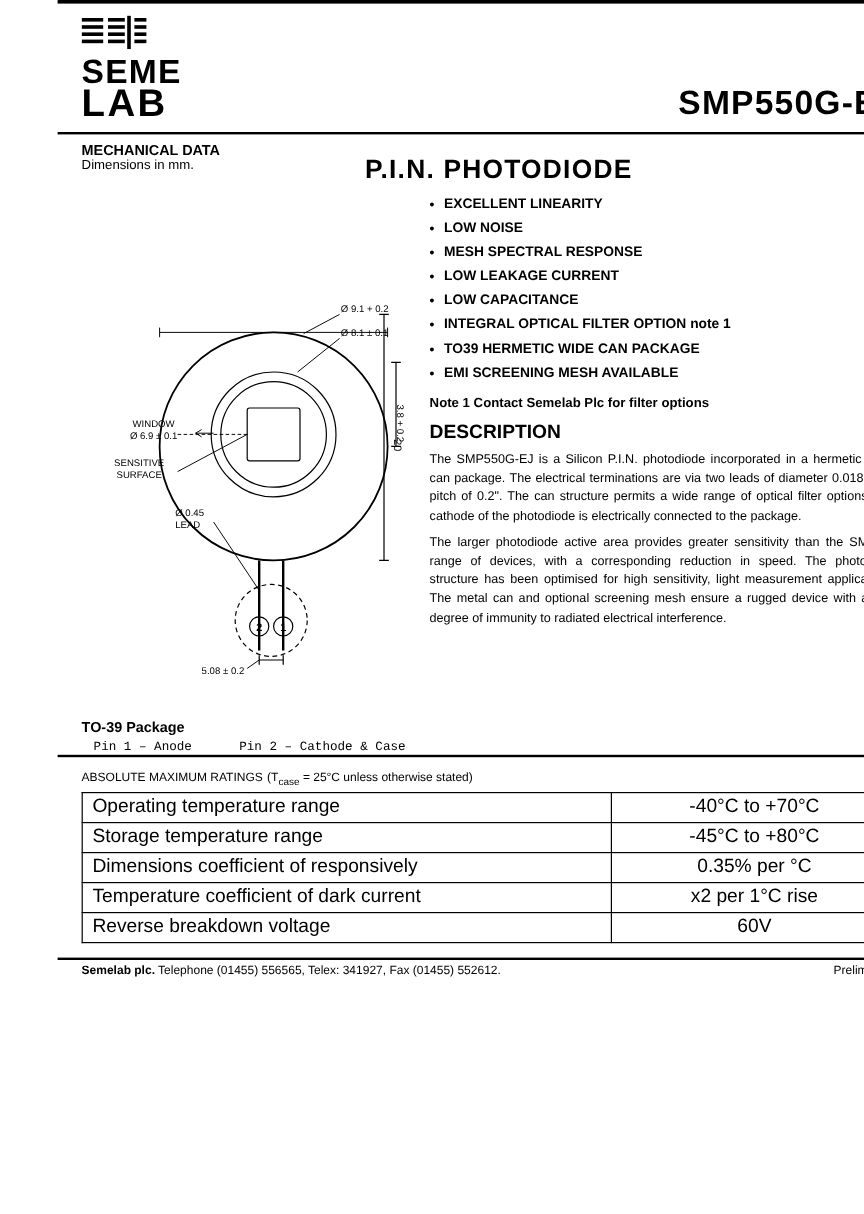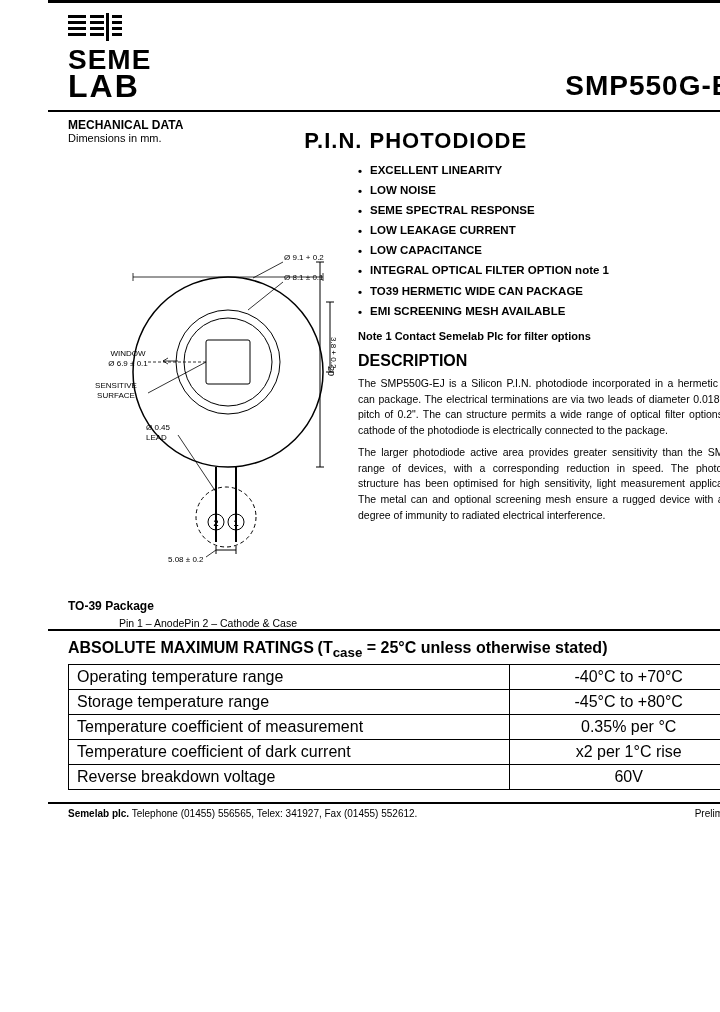--- a/index.html
+++ b/index.html
@@ -161,41 +161,42 @@
     }
 
     .package-label {
       font-weight: bold;
       font-size: 12px;
       margin-top: 4px;
     }
 
     .pin-labels {
       display: flex;
-      justify-content: center;
+      justify-content: space-between;
       font-size: 10.5px;
       margin-top: 4px;
       padding: 0 10px;
+      font-family: Liberation Mono, monospace;
     }
 
     
     .ratings-section {
       padding: 8px 20px 8px 20px;
       border-top: 2px solid #000;
     }
 
     .ratings-title {
       font-size: 13px;
       font-weight: bold;
       margin-bottom: 4px;
     }
 
     .ratings-title span {
-      font-weight: bold;
-      font-size: 16px;
+      font-weight: normal;
+      font-size: 10px;
     }
 
     table.ratings-table {
       width: 100%;
       border-collapse: collapse;
       font-size: 16px;
     }
 
     table.ratings-table td {
       padding: 3px 8px;
@@ -353,21 +354,21 @@
       <li>
             <span class="bullet">•</span>
             <span>EXCELLENT  LINEARITY</span>
           </li>
           <li>
             <span class="bullet">•</span>
             <span>LOW NOISE</span>
           </li>
           <li>
             <span class="bullet">•</span>
-            <span>SEME SPECTRAL RESPONSE</span>
+            <span>MESH SPECTRAL RESPONSE</span>
           </li>
           <li>
             <span class="bullet">•</span>
             <span>LOW  LEAKAGE CURRENT</span>
           </li>
           <li>
             <span class="bullet">•</span>
             <span>LOW CAPACITANCE</span>
           </li>
           <li>
@@ -401,21 +402,21 @@
 
       <tr>
             <td>Operating temperature range</td>
             <td>-40°C to +70°C</td>
           </tr>
           <tr>
             <td>Storage temperature range</td>
             <td>-45°C to +80°C</td>
           </tr>
           <tr>
-            <td>Temperature coefficient of measurement</td>
+            <td>Dimensions coefficient of responsively</td>
             <td>0.35% per °C</td>
           </tr>
           <tr>
             <td>Temperature coefficient of dark current</td>
             <td>x2 per 1°C rise</td>
           </tr>
           <tr>
             <td>Reverse breakdown voltage</td>
             <td>60V</td>
           </tr>

